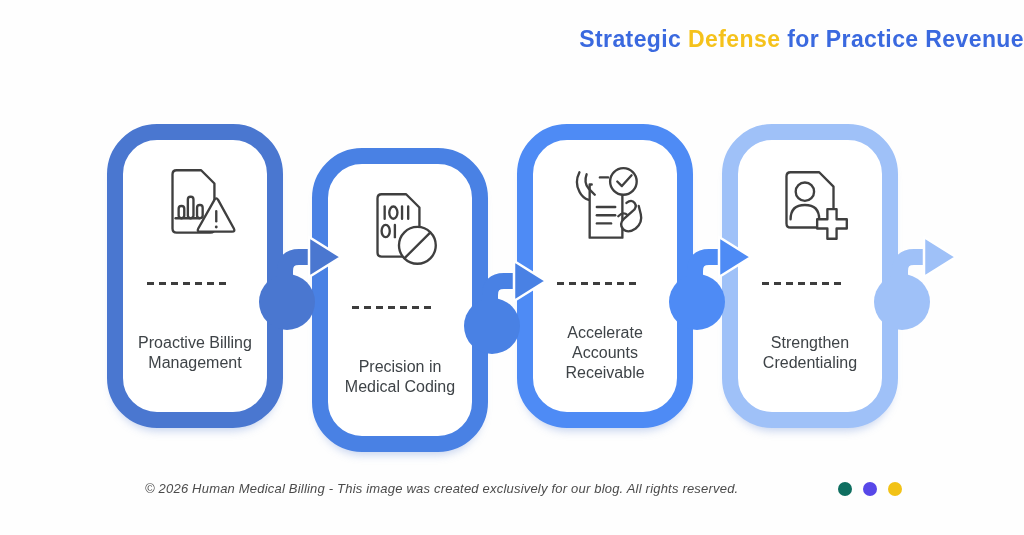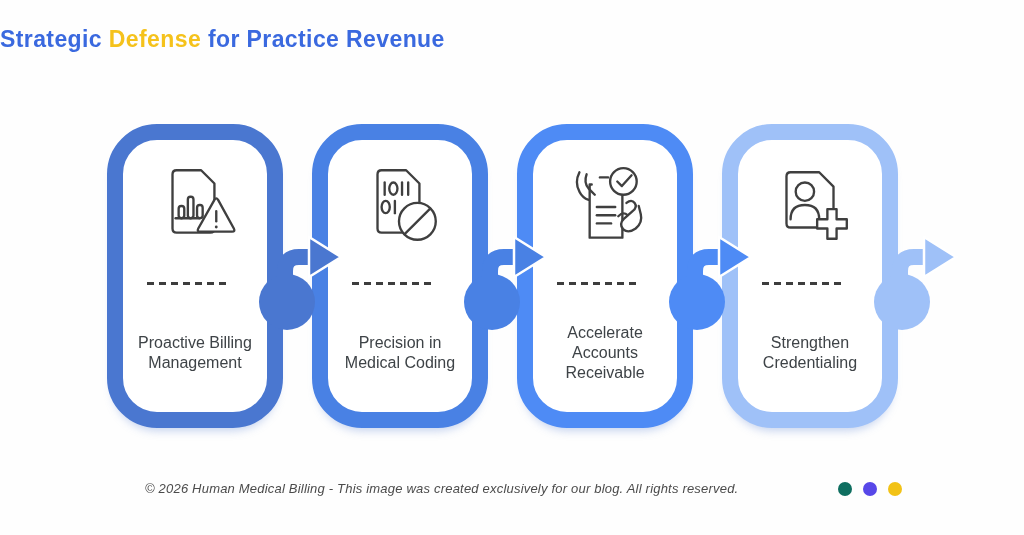--- a/index.html
+++ b/index.html
@@ -10,37 +10,37 @@
     width: 1024px;
     height: 535px;
     background: #fefefe;
     overflow: hidden;
   }
   .title {
     position: absolute;
     top: 26px;
     left: 0;
     width: 100%;
-    text-align: left;
+    text-align: right;
     font-size: 23px;
     font-weight: bold;
     letter-spacing: 0.4px;
   }
   .card {
     position: absolute;
     top: 124px;
     width: 176px;
     height: 304px;
     background: #ffffff;
     border: 16px solid var(--c);
     border-radius: 50px;
     box-shadow: 0 8px 9px -5px rgba(110, 145, 215, 0.38);
   }
   .card-1 { left: 107px; z-index: 8; }
-  .card-2 { left: 312px; z-index: 6; }
+  .card-2 { left: 312px; z-index: 6; margin-top: 24px; }
   .card-3 { left: 517px; z-index: 4; }
   .card-4 { left: 722px; z-index: 2; }
   .card-content {
     position: relative;
     width: 144px;
     height: 272px;
     display: flex;
     flex-direction: column;
     align-items: center;
   }

